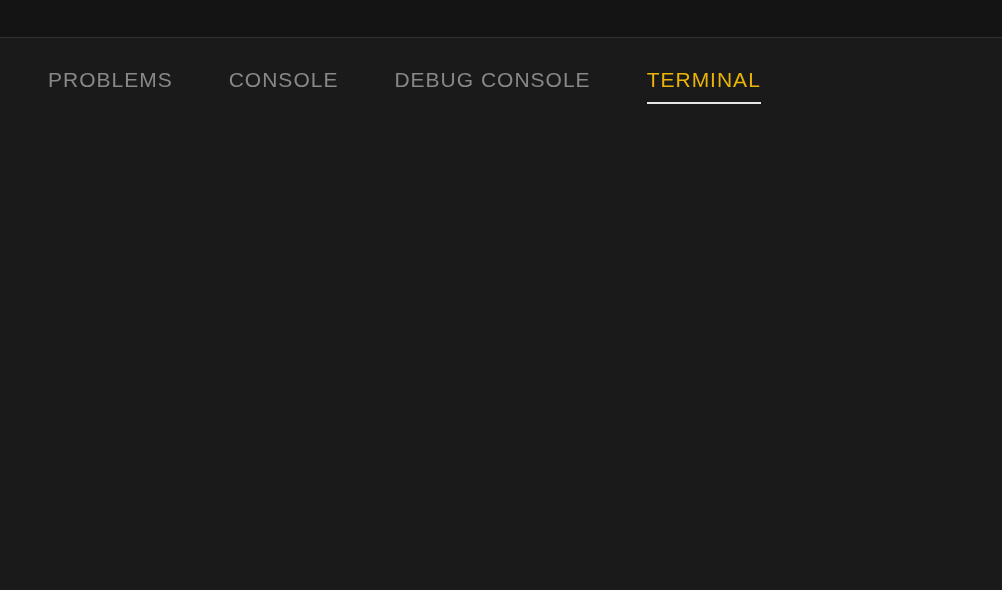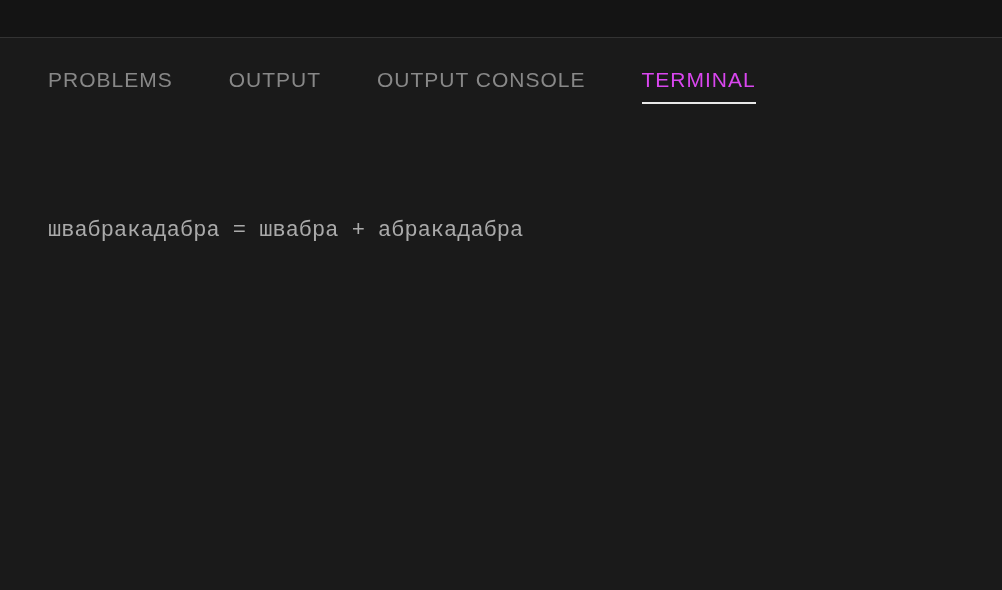--- a/index.html
+++ b/index.html
@@ -31,21 +31,21 @@
       font-size: 21px;
       letter-spacing: 1px;
       color: #888;
       cursor: pointer;
       padding-bottom: 10px;
       border-bottom: 2px solid transparent;
       font-weight: 400;
       text-align: center;
     }
     .tab.active {
-      color: #d946ef;
+      color: #eab308;
       border-bottom: 2px solid #e8e8e8;
     }
     .terminal-content {
       padding-left: 48px;
       padding-top: 20px;
       font-family: "SF Mono", Monaco, Menlo, Consolas, "Courier New", monospace;
       font-size: 22px;
       line-height: 1.5;
       color: #aaa;
       white-space: pre;
@@ -54,27 +54,26 @@
       display: block;
     }
   </style>
 </head>
 <body>
 
 <div class="top-bar"></div>
 
 <div class="tabs">
   <div class="tab">PROBLEMS</div>
-  <div class="tab">OUTPUT</div>
-  <div class="tab">OUTPUT CONSOLE</div>
+  <div class="tab">CONSOLE</div>
+  <div class="tab">DEBUG CONSOLE</div>
   <div class="tab active">TERMINAL</div>
 </div>
 
 <div class="terminal-content">
-  <span class="terminal-line">швабракадабра = швабра + абракадабра</span>
   
   
   
   
   
   
   
   
   
 </div>

